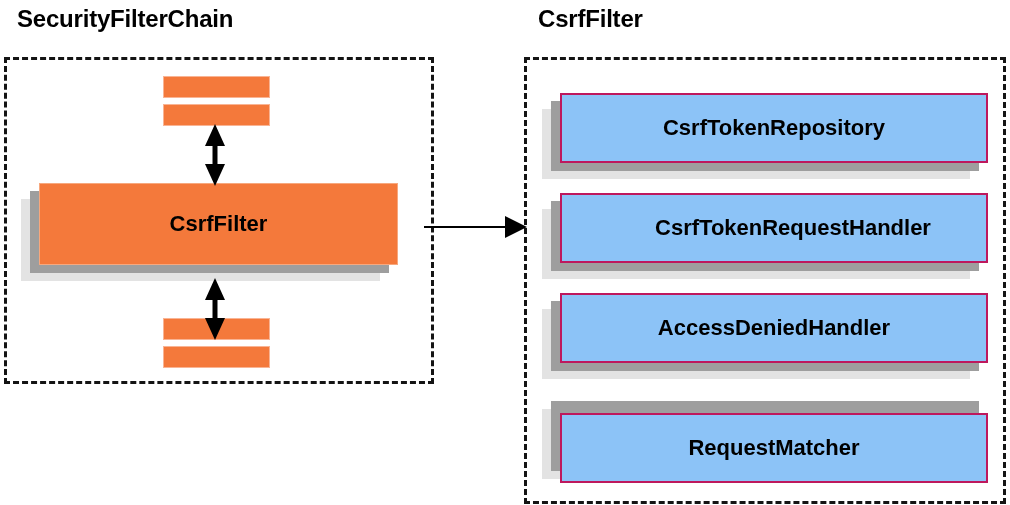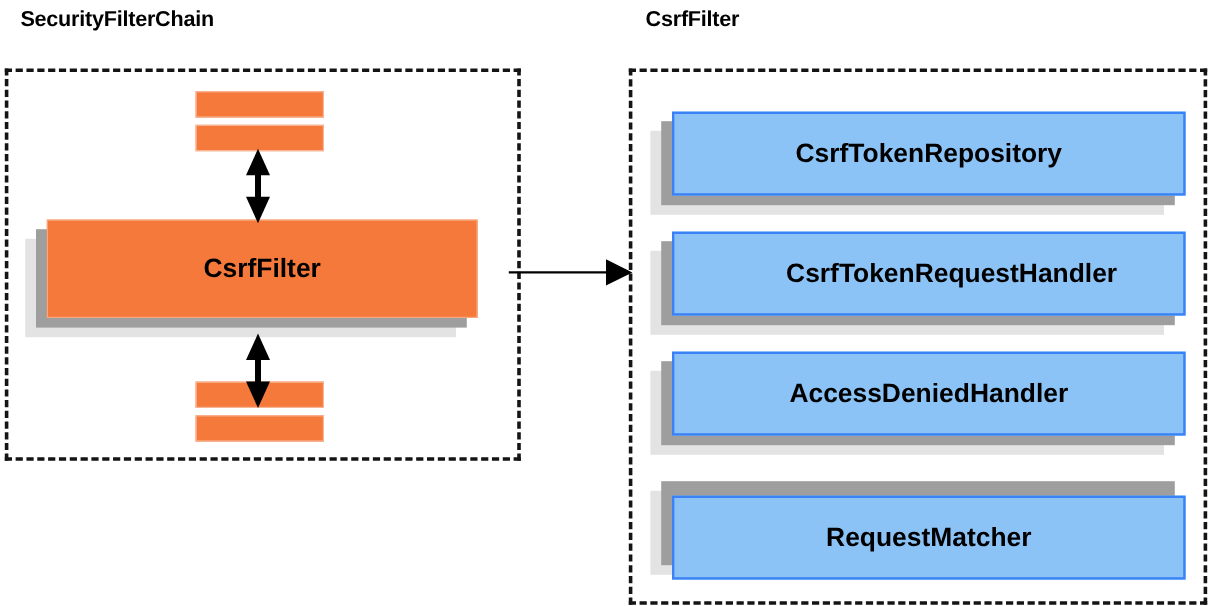--- a/index.html
+++ b/index.html
@@ -14,21 +14,21 @@
     position: relative;
     width: 1010px;
     height: 505px;
     background: #ffffff;
     overflow: hidden;
   }
 
   
   .panel-title {
     position: absolute;
-    font-size: 18px;
+    font-size: 24px;
     font-weight: bold;
     color: #000000;
     letter-spacing: -0.2px;
     white-space: nowrap;
     line-height: 1;
   }
   #title-left  { left: 17px;  top: 7px; }
   #title-right { left: 538px; top: 7px; }
 
   
@@ -64,21 +64,21 @@
     display: flex;
     align-items: center;
     justify-content: center;
   }
   .face-orange {
     background: #f4793b;
     border: 1px solid #f7a87e;
   }
   .face-blue {
     background: #8cc3f7;
-    border: 2px solid #3b82f6;
+    border: 2px solid #be185d;
   }
   .face-label {
     font-size: 22px;
     font-weight: bold;
     color: #000000;
     white-space: nowrap;
     line-height: 1;
   }
 
   

